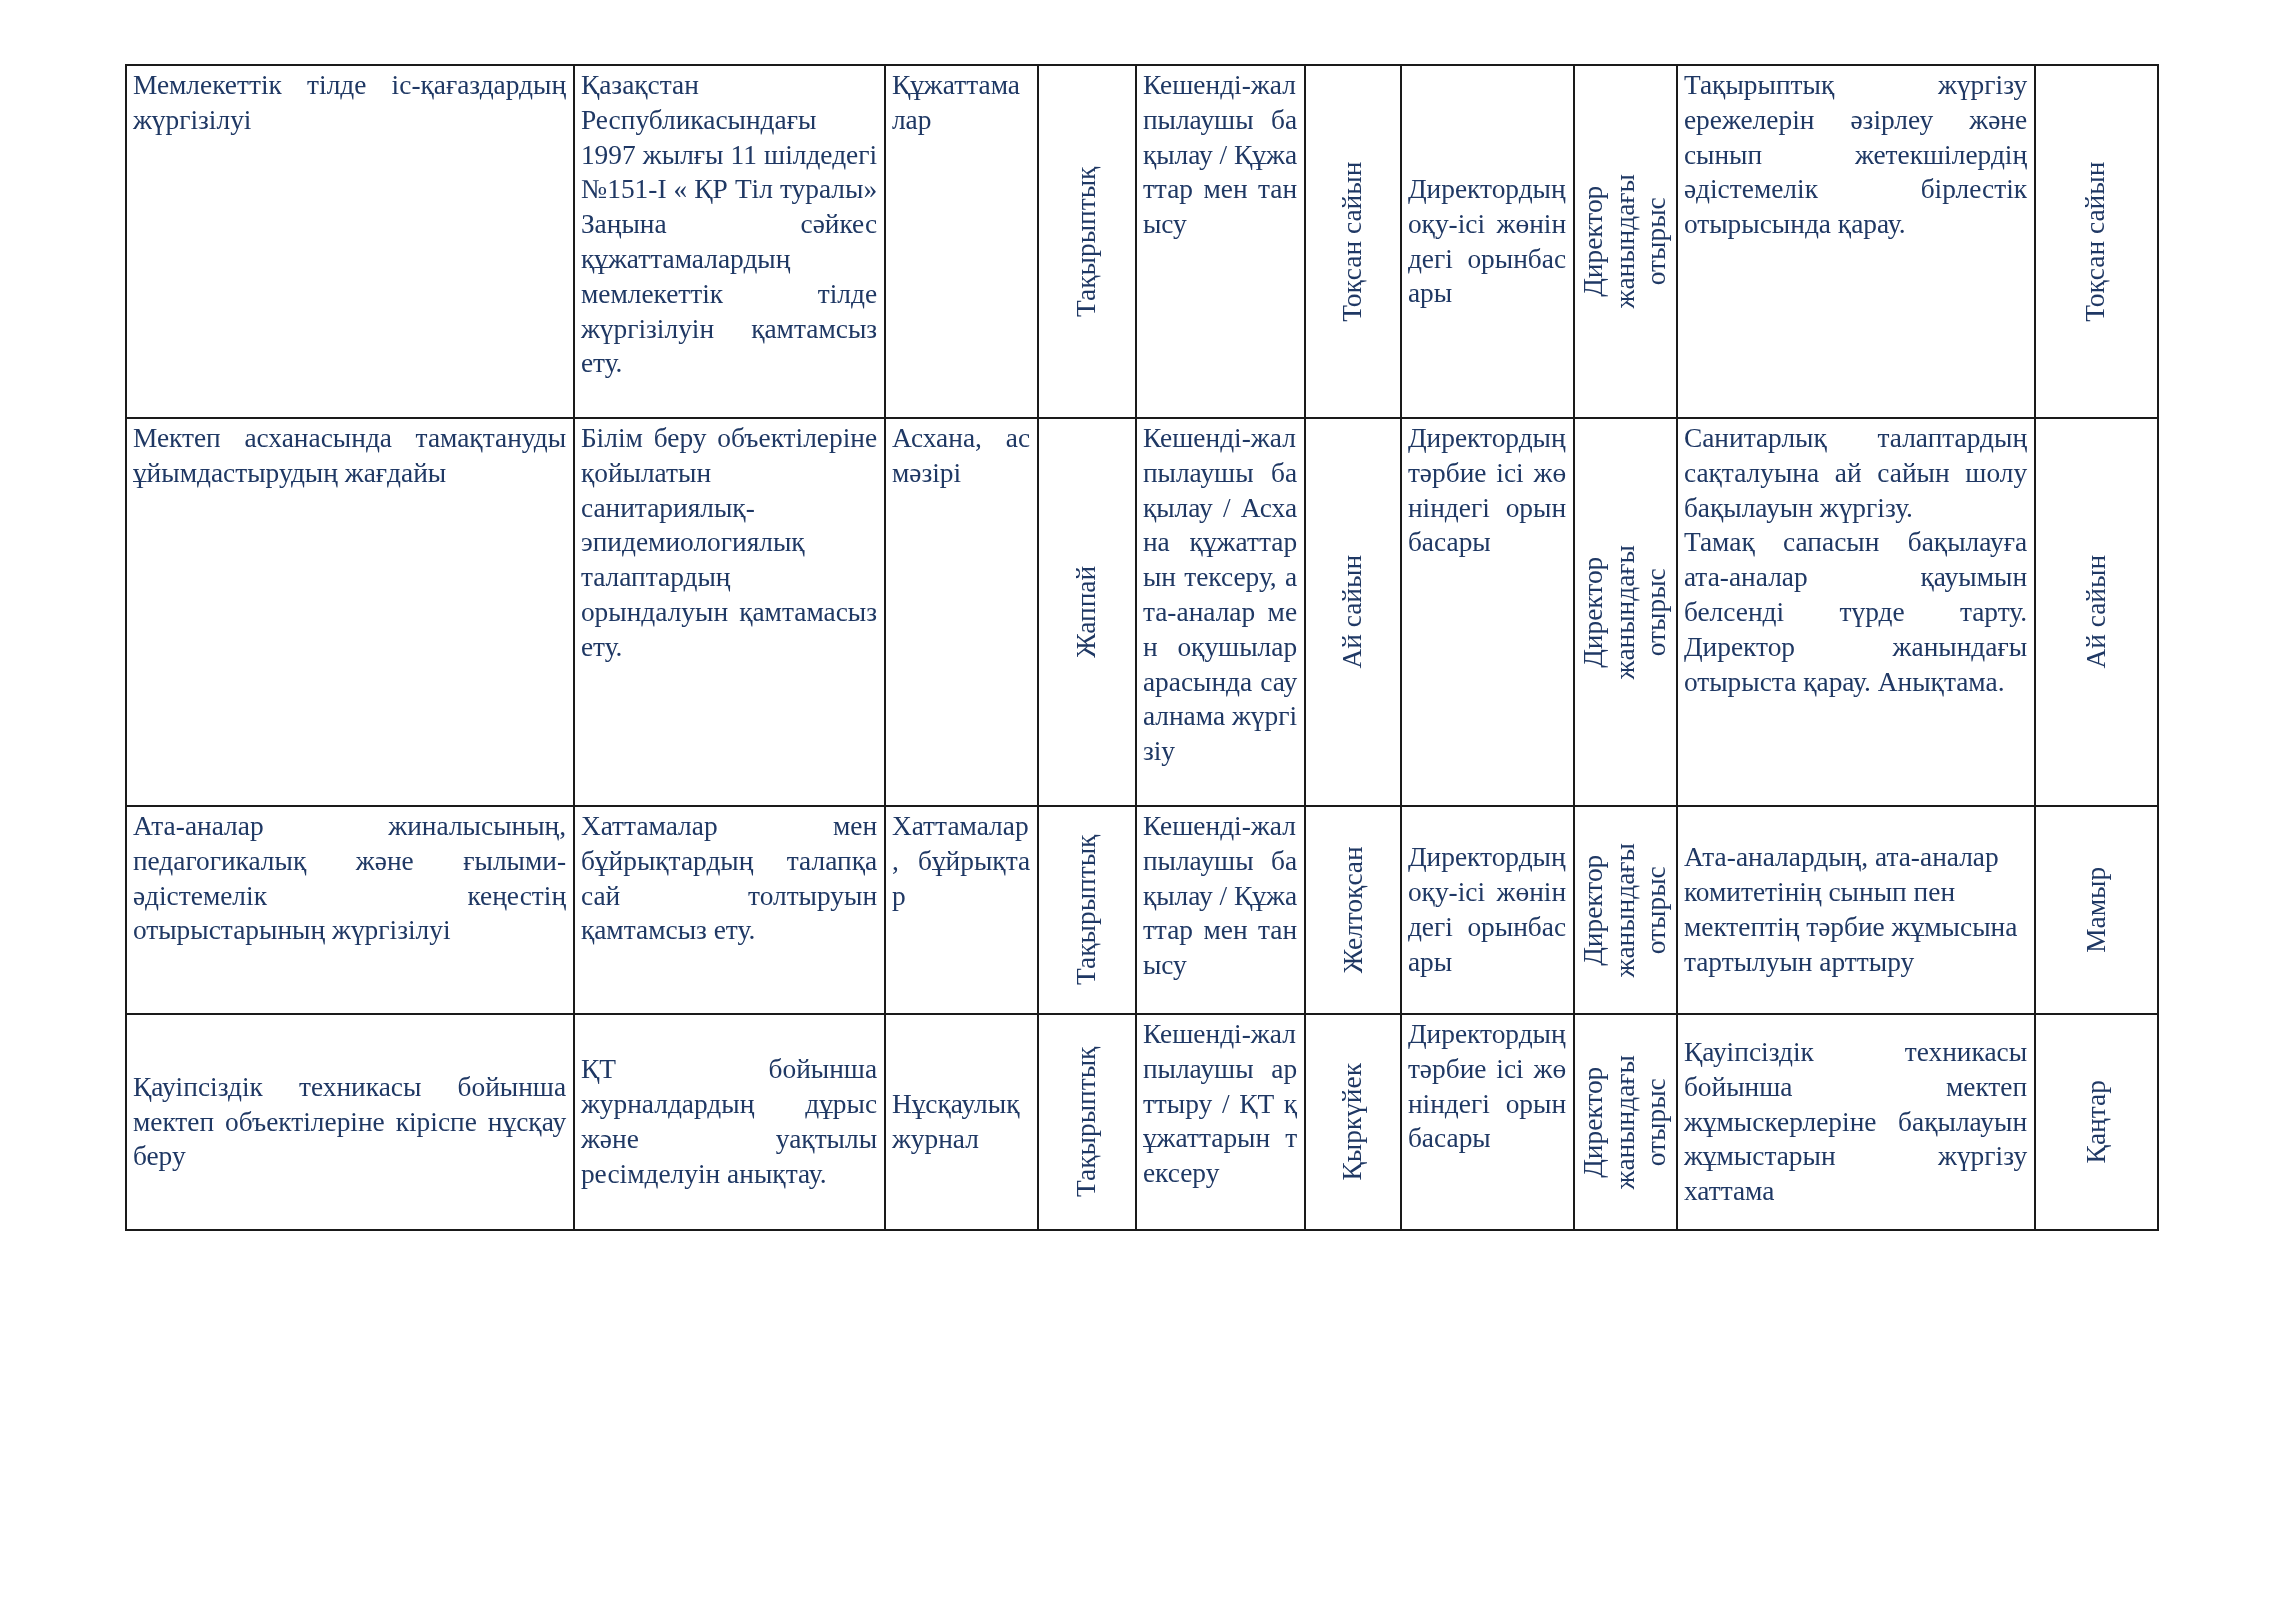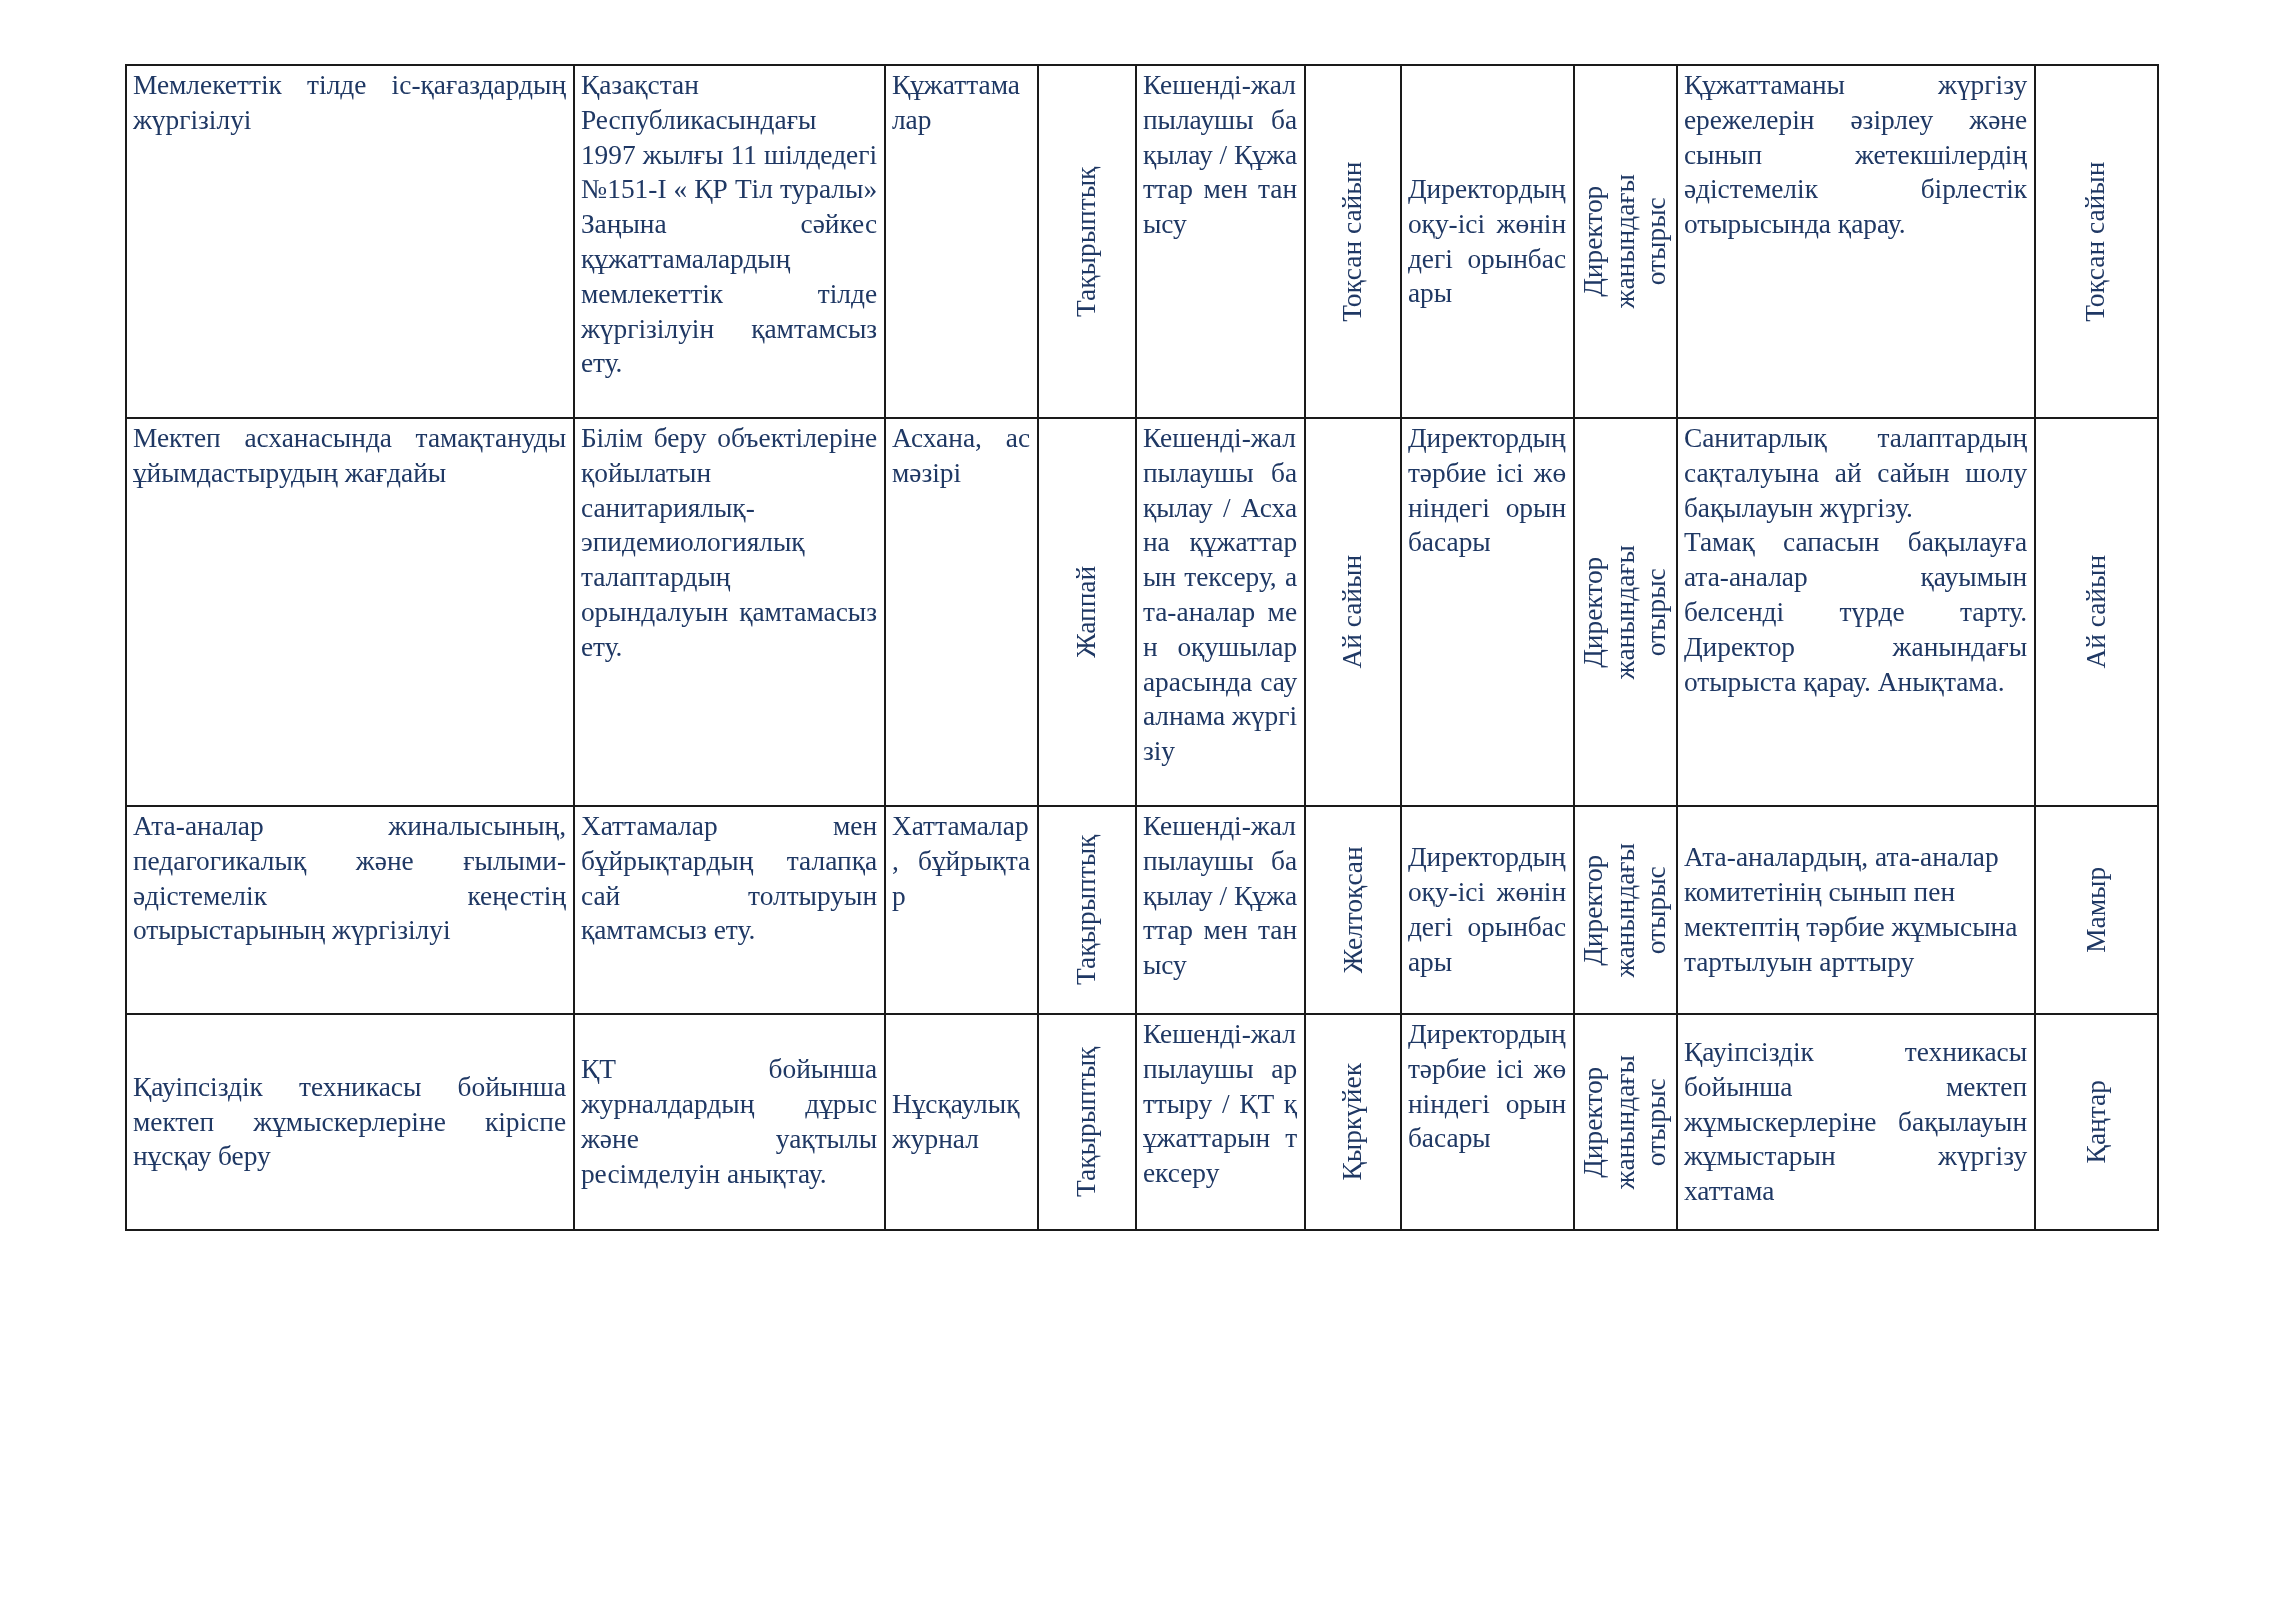--- a/index.html
+++ b/index.html
@@ -108,21 +108,21 @@
         </td>
       <td class="just brk mid">
           <div>Директордың оқу-ісі жөніндегі орынбасары</div>
         </td>
       <td class="vcell vwide">
           <div class="vbox">
             <span class="vtext">Директор жанындағы отырыс</span>
           </div>
         </td>
       <td class="just">
-          <div>Құжаттаманы жүргізу ережелерін әзірлеу және сынып жетекшілердің әдістемелік бірлестік отырысында қарау.</div>
+          <div>Тақырыптық жүргізу ережелерін әзірлеу және сынып жетекшілердің әдістемелік бірлестік отырысында қарау.</div>
         </td>
       <td class="vcell">
           <div class="vbox">
             <span class="vtext">Тоқсан сайын</span>
           </div>
         </td>
     </tr>
 
     <tr class="r2">
       <td class="just">
@@ -200,21 +200,21 @@
         </td>
       <td class="vcell">
           <div class="vbox">
             <span class="vtext">Мамыр</span>
           </div>
         </td>
     </tr>
 
     <tr class="r4">
       <td class="just mid">
-          <div>Қауіпсіздік техникасы бойынша мектеп жұмыскерлеріне кіріспе нұсқау беру</div>
+          <div>Қауіпсіздік техникасы бойынша мектеп объектілеріне кіріспе нұсқау беру</div>
         </td>
       <td class="just mid">
           <div>ҚТ бойынша журналдардың дұрыс және уақтылы ресімделуін анықтау.</div>
         </td>
       <td class="mid">
           <div>Нұсқаулық журнал</div>
         </td>
       <td class="vcell">
           <div class="vbox">
             <span class="vtext">Тақырыптық</span>

